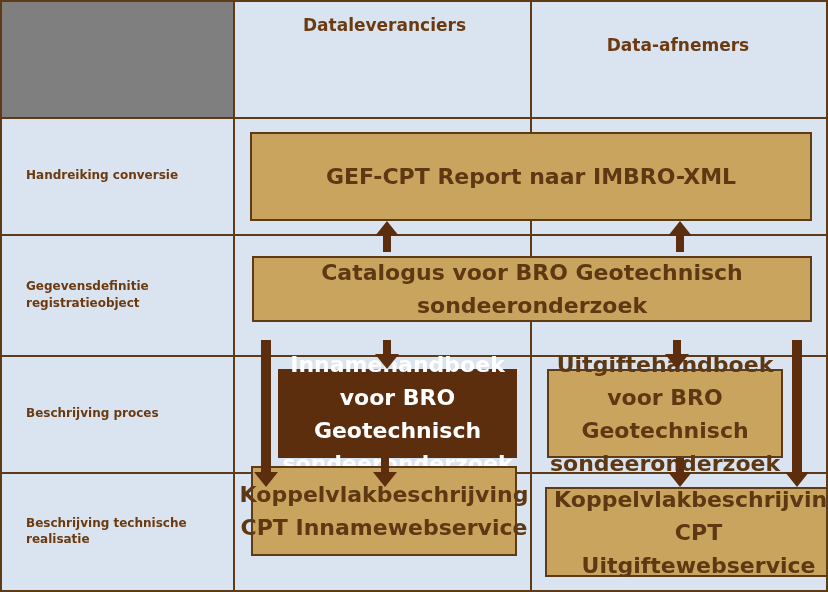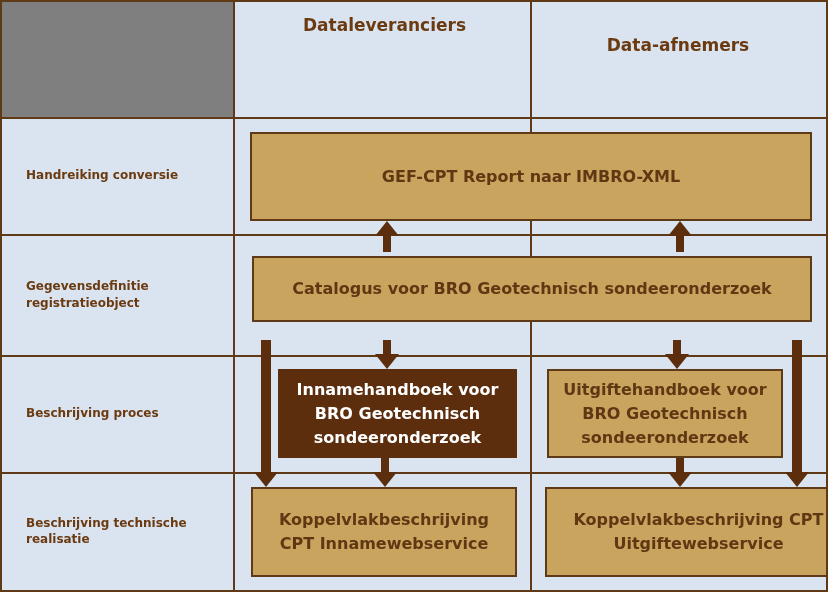--- a/index.html
+++ b/index.html
@@ -22,21 +22,21 @@
   }
   .row-label{
     position:absolute;left:24px;width:214px;
     display:flex;align-items:center;
     font-weight:bold;font-size:12px;line-height:1.35;color:#6B3A10;z-index:2;
   }
   .box{
     position:absolute;z-index:3;
     background:#C9A45E;border:2px solid #5E3A17;box-sizing:border-box;
     display:flex;align-items:center;justify-content:center;text-align:center;
-    font-weight:bold;font-size:16px;line-height:1.5;color:#5E3813;
+    font-weight:bold;font-size:22px;line-height:1.5;color:#5E3813;
     padding:2px 10px;
   }
   .box.dark{background:#5C2E0E;border-color:#5C2E0E;color:#FFFFFF;}
   .arrow{position:absolute;width:24px;z-index:5;}
   .arrow .shaft{position:absolute;left:8px;width:8px;background:#5C2E0E;}
   .arrow.thick .shaft{left:7px;width:10px;}
   .arrow-up .shaft{top:13px;bottom:0;}
   .arrow-up .head{position:absolute;top:0;left:0;width:0;height:0;
     border-left:12px solid transparent;border-right:12px solid transparent;
     border-bottom:15px solid #5C2E0E;}
@@ -68,21 +68,21 @@
   <div class="row-label" style="top:353px;height:117px;">Beschrijving proces</div>
 
   <div class="box" style="left:248px;top:130px;width:562px;height:89px;">GEF-CPT Report naar IMBRO-XML</div>
 
   <div class="box" style="left:250px;top:254px;width:560px;height:66px;">Catalogus voor BRO Geotechnisch sondeeronderzoek</div>
 
   <div class="box dark" style="left:276px;top:367px;width:239px;height:89px;">Innamehandboek voor BRO Geotechnisch sondeeronderzoek</div>
 
   <div class="box" style="left:545px;top:367px;width:236px;height:89px;">Uitgiftehandboek voor BRO Geotechnisch sondeeronderzoek</div>
 
-  <div class="box" style="left:249px;top:485px;width:266px;height:90px;">Koppelvlakbeschrijving CPT Innamewebservice</div>
+  <div class="box" style="left:249px;top:464px;width:266px;height:90px;">Koppelvlakbeschrijving CPT Innamewebservice</div>
 
   <div class="box" style="left:543px;top:485px;width:307px;height:90px;">Koppelvlakbeschrijving CPT Uitgiftewebservice</div>
 
   <div class="arrow arrow-up" style="left:373px;top:219px;height:31px;">
     <div class="shaft"></div>
     <div class="head"></div>
   </div>
   <div class="arrow arrow-up" style="left:666px;top:219px;height:31px;">
     <div class="shaft"></div>
     <div class="head"></div>

